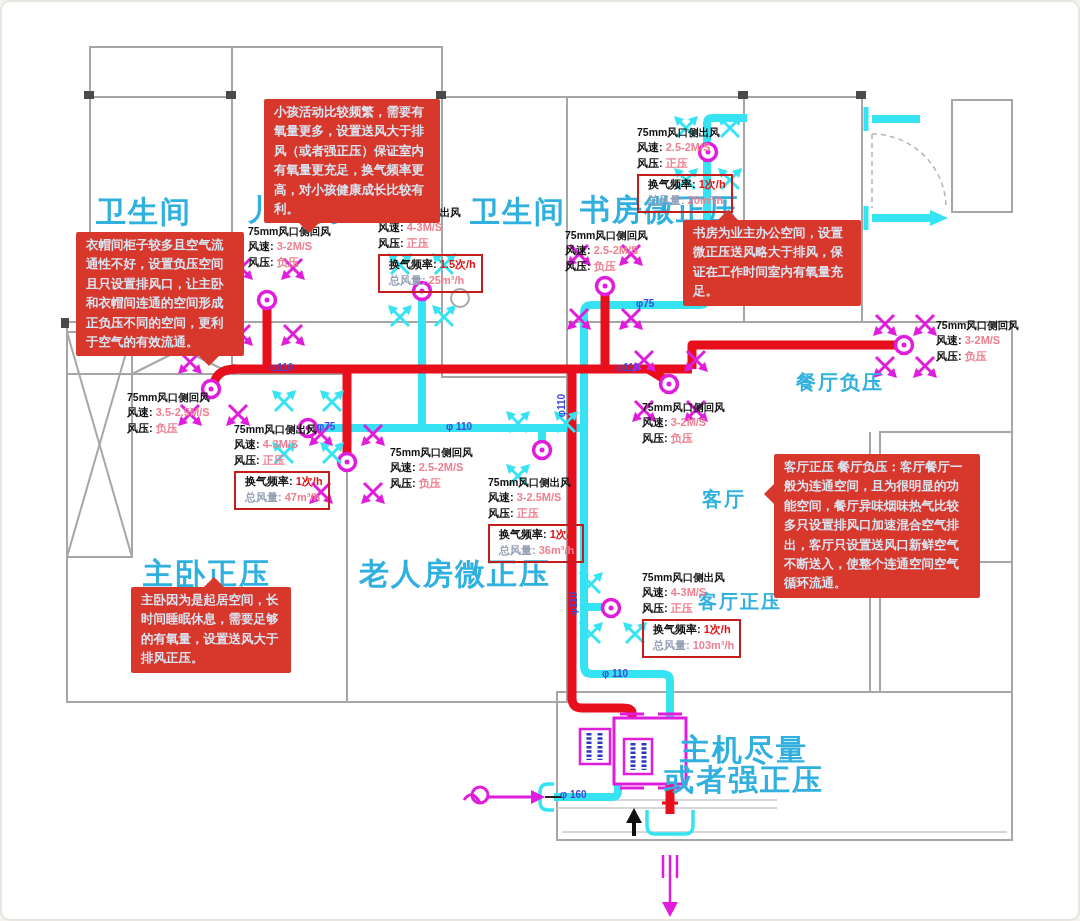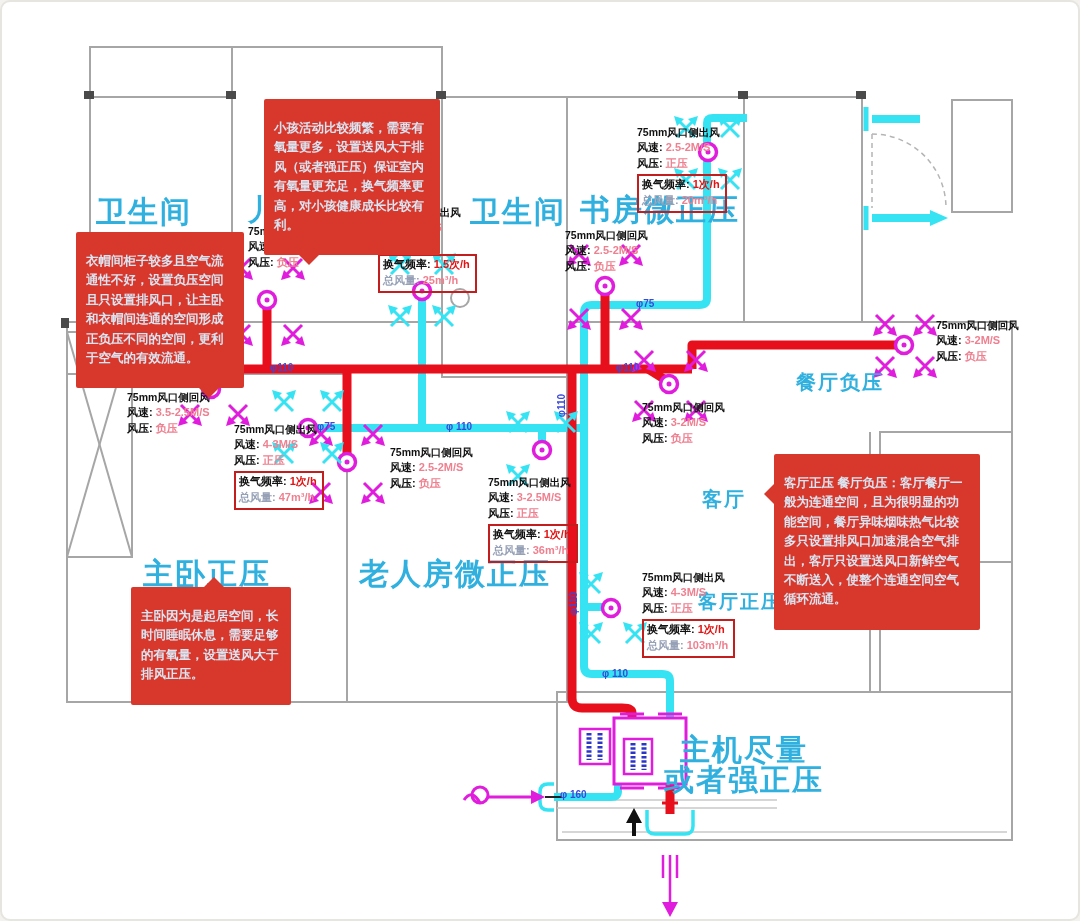--- a/index.html
+++ b/index.html
@@ -1,31 +1,31 @@
 <!DOCTYPE html>
 <html><head>
 <meta charset="utf-8">
 <style>
   html,body{margin:0;padding:0;background:#f3f2ee;font-family:"Liberation Sans","DejaVu Sans",sans-serif;}
   .stage{position:relative;width:1080px;height:921px;background:#fff;border:2px solid #e6e5df;border-radius:10px;box-sizing:border-box;overflow:hidden;}
   .stage svg{position:absolute;left:0;top:0;}
   .title{position:absolute;transform:translateX(-50%);color:#2fb0df;font-weight:bold;white-space:nowrap;letter-spacing:2px;z-index:6;}
   .t22{font-size:30px}.t20{font-size:20px}.t18{font-size:19px}
-  .callout{position:absolute;background:#d8382c;color:#d9e5f2;font-size:12.5px;font-weight:bold;line-height:1.55;padding:20px 10px;border-radius:2px;z-index:7;}
+  .callout{position:absolute;background:#d8382c;color:#d9e5f2;font-size:12.5px;font-weight:bold;line-height:1.55;padding:4px 10px;border-radius:2px;z-index:7;}
   .callout:after{content:"";position:absolute;width:0;height:0;border:10px solid transparent;}
   .pt-bottom:after{border-top-color:#d8382c;top:100%;}
   .pt-top:after{border-bottom-color:#d8382c;bottom:100%;}
   .pt-left:after{border-right-color:#d8382c;right:100%;top:30px;}
   .spec{position:absolute;font-size:11px;line-height:1.45;color:#1a1a1a;white-space:nowrap;z-index:6;}
   .sh{font-weight:bold;font-size:10.5px;color:#111;}
   .sk{font-weight:bold;color:#111;margin-top:12px;}
   .sv{color:#ef8090;font-weight:bold;}
   .sv.red{color:#e41212;}
   .sk.gray{color:#96a0b6;font-weight:bold;}
-  .sbox{border:2.5px solid #c41d1d;padding:1px 5px 2px 3px;margin-top:2px;display:inline-block;}
+  .sbox{border:2.5px solid #c41d1d;padding:1px 5px 2px 9px;margin-top:2px;display:inline-block;}
   .dlab{position:absolute;color:#3b49d8;font-size:10px;font-weight:bold;white-space:nowrap;z-index:5;}
   .dlab.rot{transform:rotate(-90deg);}
 </style>
 </head>
 <body>
 
 <div class="stage">
 
 <svg width="1080" height="921" viewBox="0 0 1080 921">
 
@@ -226,20 +226,21 @@
 <span class="title t20" style="left:838px;top:367px">餐厅负压</span>
 <span class="title t20" style="left:722px;top:484px">客厅</span>
 <span class="title t22" style="left:205px;top:552px">主卧正压</span>
 <span class="title t22" style="left:453px;top:552px">老人房微正压</span>
 <span class="title t18" style="left:738px;top:587px">客厅正压</span>
 <span class="title t22" style="left:742px;top:728px">主机尽量</span>
 <span class="title t22" style="left:742px;top:758px">或者强正压</span>
 
 <div class="callout pt-bottom" style="left:74px;top:230px;width:148px">衣帽间柜子较多且空气流通性不好，设置负压空间且只设置排风口，让主卧和衣帽间连通的空间形成正负压不同的空间，更利于空气的有效流通。</div>
 <div class="callout pt-bottom" style="left:262px;top:97px;width:156px">小孩活动比较频繁，需要有氧量更多，设置送风大于排风（或者强正压）保证室内有氧量更充足，换气频率更高，对小孩健康成长比较有利。</div>
+<div class="callout pt-top" style="left:681px;top:218px;width:158px">书房为业主办公空间，设置微正压送风略大于排风，保证在工作时间室内有氧量充足。</div>
 <div class="callout pt-left" style="left:772px;top:452px;width:186px">客厅正压 餐厅负压：客厅餐厅一般为连通空间，且为很明显的功能空间，餐厅异味烟味热气比较多只设置排风口加速混合空气排出，客厅只设置送风口新鲜空气不断送入，使整个连通空间空气循环流通。</div>
 <div class="callout pt-top" style="left:129px;top:585px;width:140px">主卧因为是起居空间，长时间睡眠休息，需要足够的有氧量，设置送风大于排风正压。</div>
 
 <div class="spec" style="left:246px;top:222px">
   <div class="sh">75mm风口侧回风</div>
   <div><span class="sk">风速:</span> <span class="sv">3-2M/S</span></div>
   <div><span class="sk">风压:</span> <span class="sv">负压</span></div>
 </div>
 
 <div class="spec" style="left:376px;top:203px">

